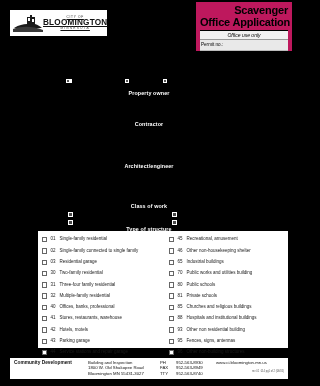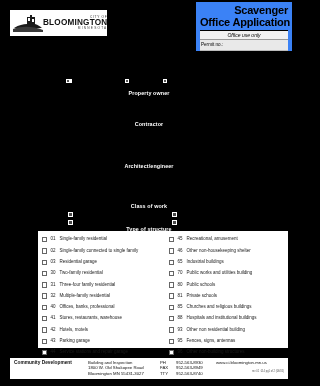--- a/index.html
+++ b/index.html
@@ -31,23 +31,24 @@
     box-sizing: border-box;
   }
   .logo-mark {
     width: 30px;
     height: 20px;
     flex: 0 0 30px;
     position: relative;
   }
   .logo-text {
     flex: 1 1 auto;
-    text-align: right;
+    text-align: center;
     color: #111111;
     line-height: 1;
+    text-decoration: underline;
   }
   .logo-city {
     font-size: 3.2px;
     letter-spacing: 0.7px;
     color: #333;
   }
   .logo-name {
     font-size: 8.2px;
     font-weight: bold;
     letter-spacing: 0.2px;
@@ -58,21 +59,21 @@
     letter-spacing: 1.2px;
     color: #444;
   }
 
   
   .title-block {
     position: absolute;
     left: 196px;
     top: 2px;
     width: 96px;
-    background: #3b82f6;
+    background: #be185d;
     color: #000000;
     padding: 3px 4px 0 4px;
     box-sizing: border-box;
   }
   .title-line1, .title-line2 {
     text-align: right;
     font-weight: bold;
     font-size: 11px;
     line-height: 11.5px;
     letter-spacing: -0.2px;

